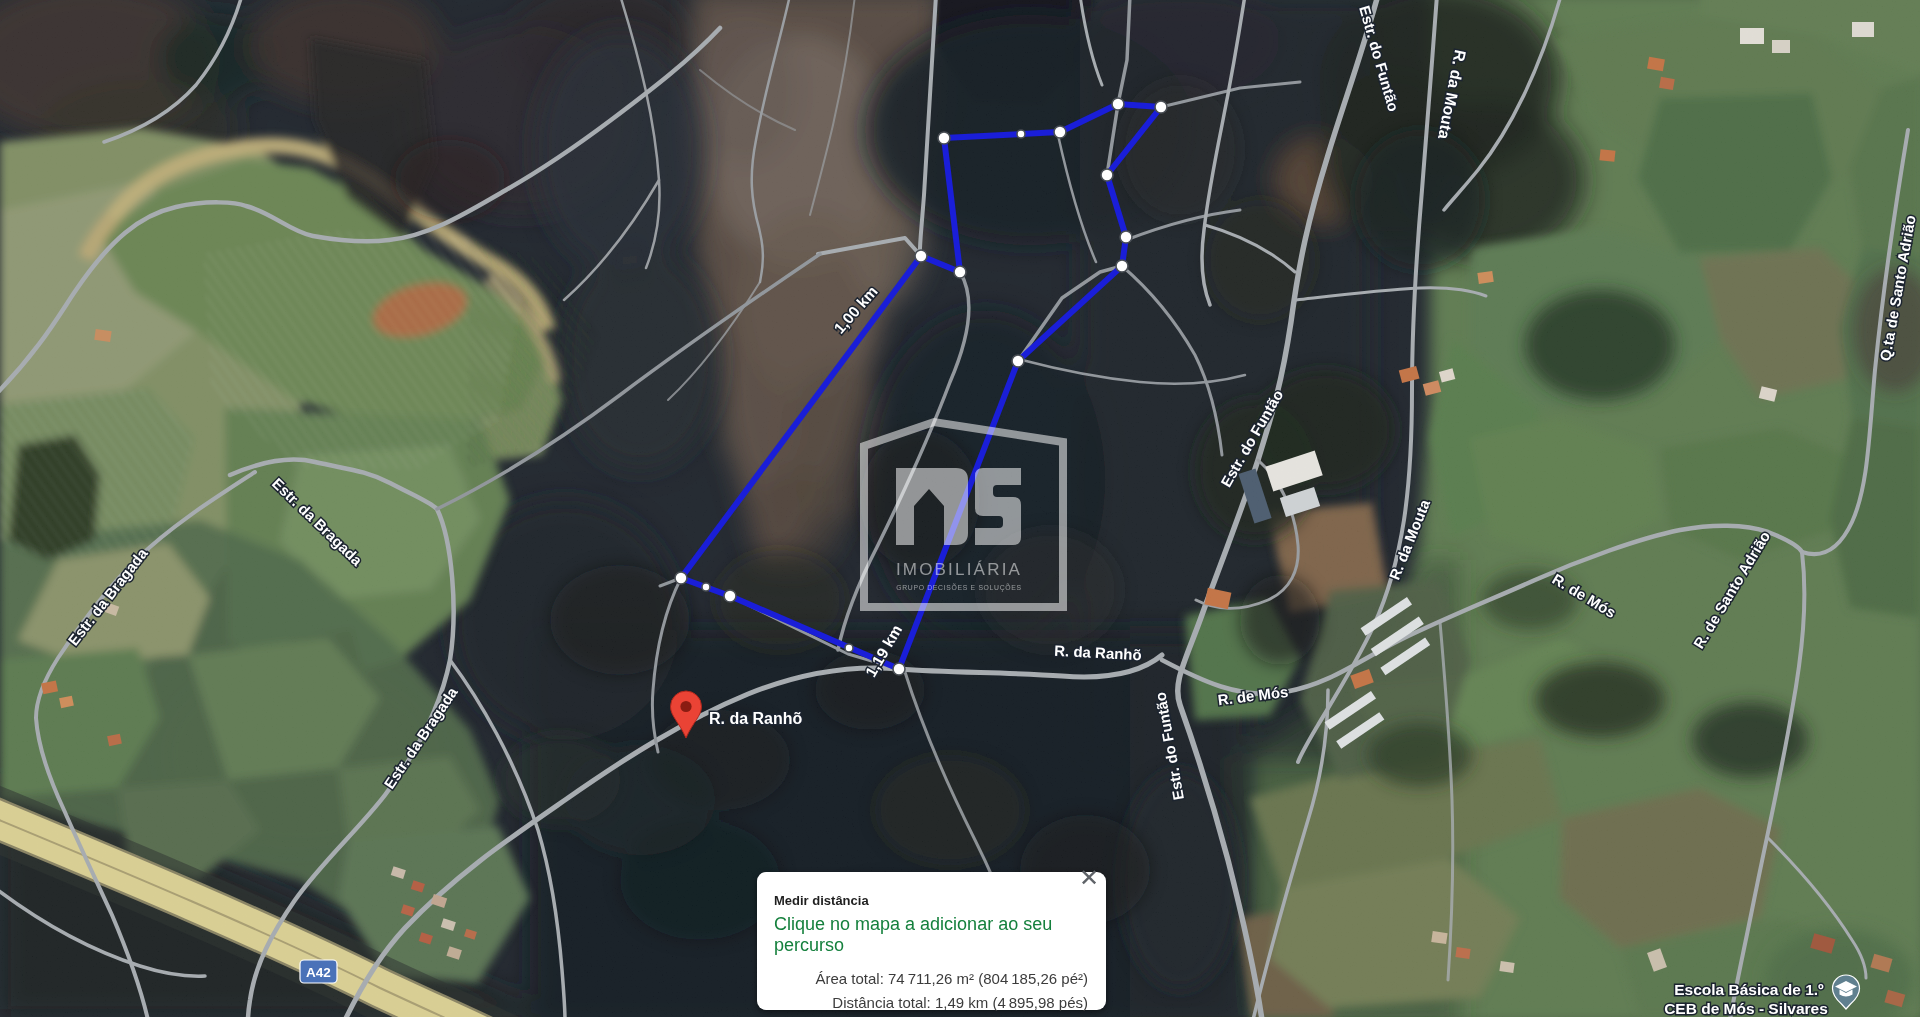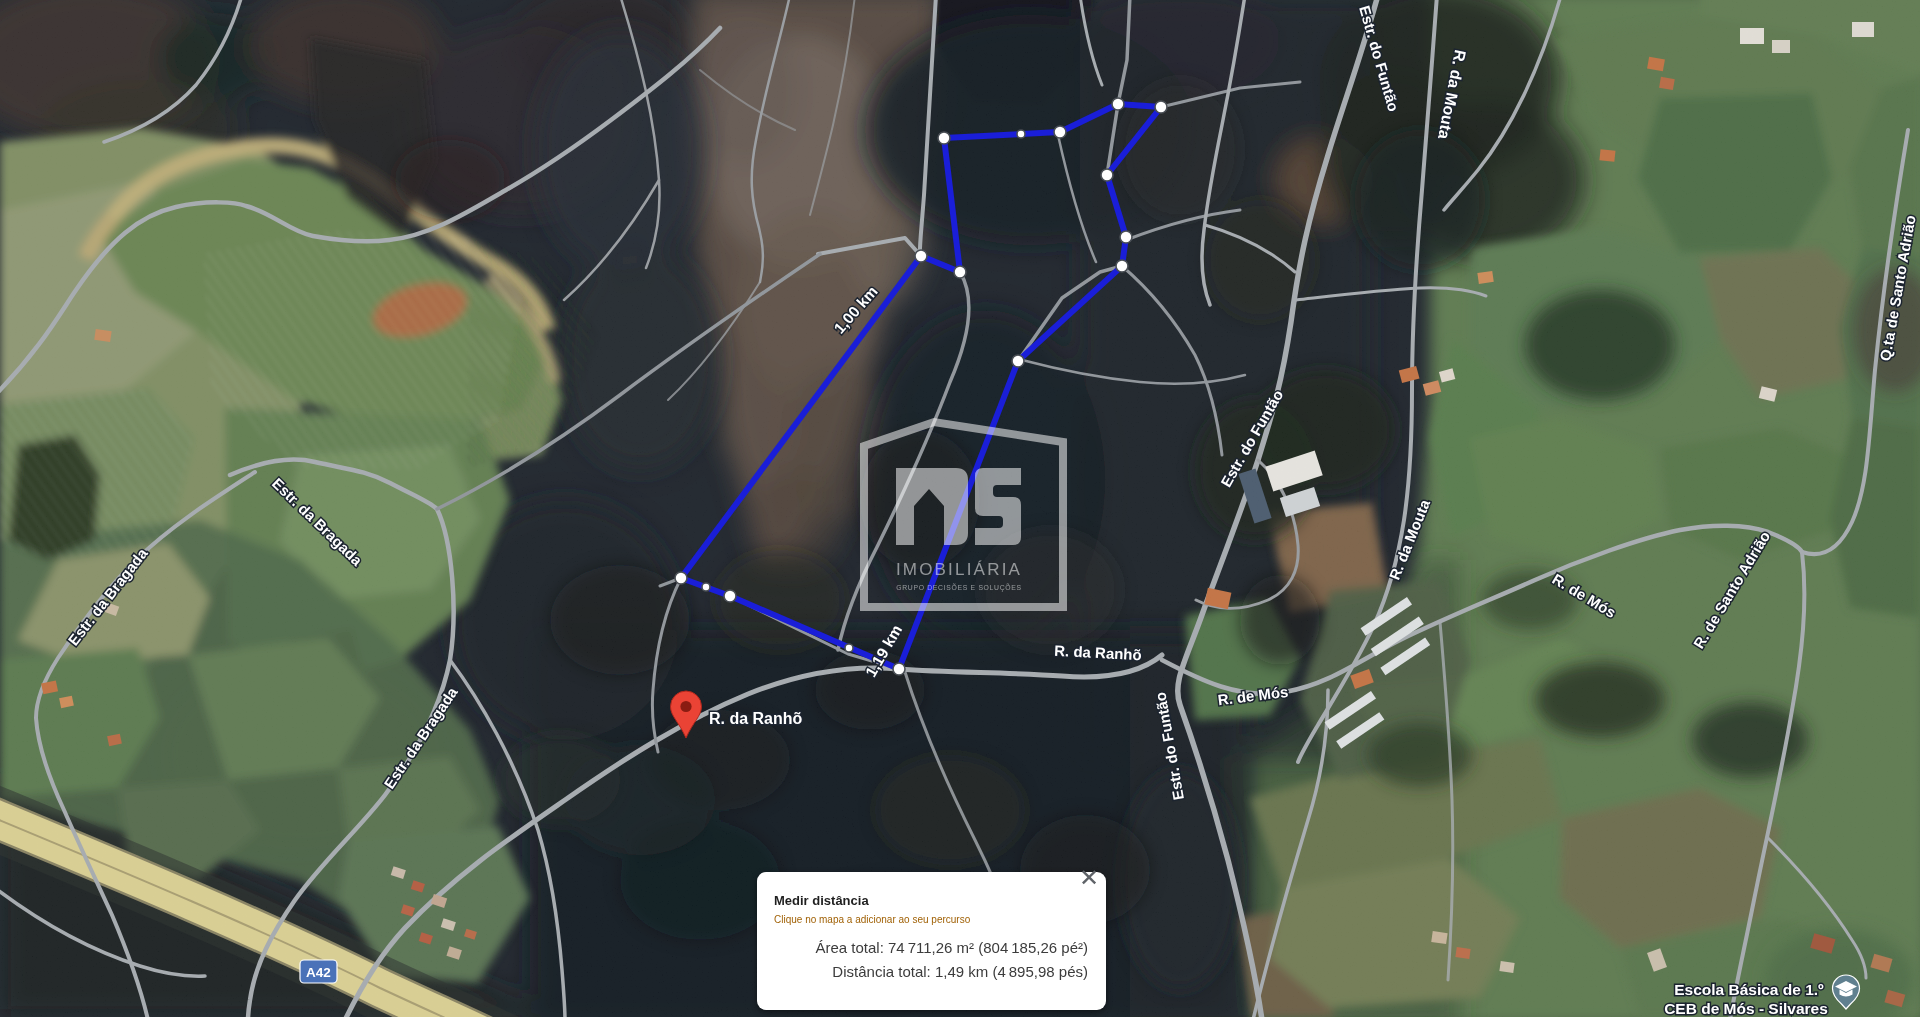--- a/index.html
+++ b/index.html
@@ -4,21 +4,21 @@
 <style>
   html,body{margin:0;padding:0;width:1920px;height:1017px;overflow:hidden;background:#20262e;
     font-family:"Liberation Sans", sans-serif;}
   #map{position:absolute;left:0;top:0;width:1920px;height:1017px;}
   .lbl{fill:#fff;stroke:#1c2430;stroke-width:3px;paint-order:stroke;font-weight:bold;
     font-family:"Liberation Sans", sans-serif;}
   #card{position:absolute;left:757px;top:872px;width:349px;height:138px;background:#fff;
     border-radius:9px;box-shadow:0 2px 6px rgba(0,0,0,.45);}
   #card .in{padding:21px 18px 0 17px;position:relative;}
   #card h3{margin:0 0 6px 0;font-size:13px;font-weight:bold;color:#1f1f1f;letter-spacing:0;}
-  #card .sub{margin:0 0 14px 0;font-size:10px;color:#a16207;}
+  #card .sub{margin:0 0 14px 0;font-size:18px;color:#15803d;}
   #card .tot{margin:0 0 7px 0;font-size:15px;color:#3c3c3c;text-align:right;}
   #card .x{position:absolute;right:7px;top:-8px;font-size:24px;color:#5f6368;font-weight:normal;}
 </style>
 </head>
 <body>
 
 <svg id="map" width="1920" height="1017" viewBox="0 0 1920 1017">
 <defs>
   <filter id="b12" x="-30%" y="-30%" width="160%" height="160%">
         <feGaussianBlur stdDeviation="12"></feGaussianBlur>

